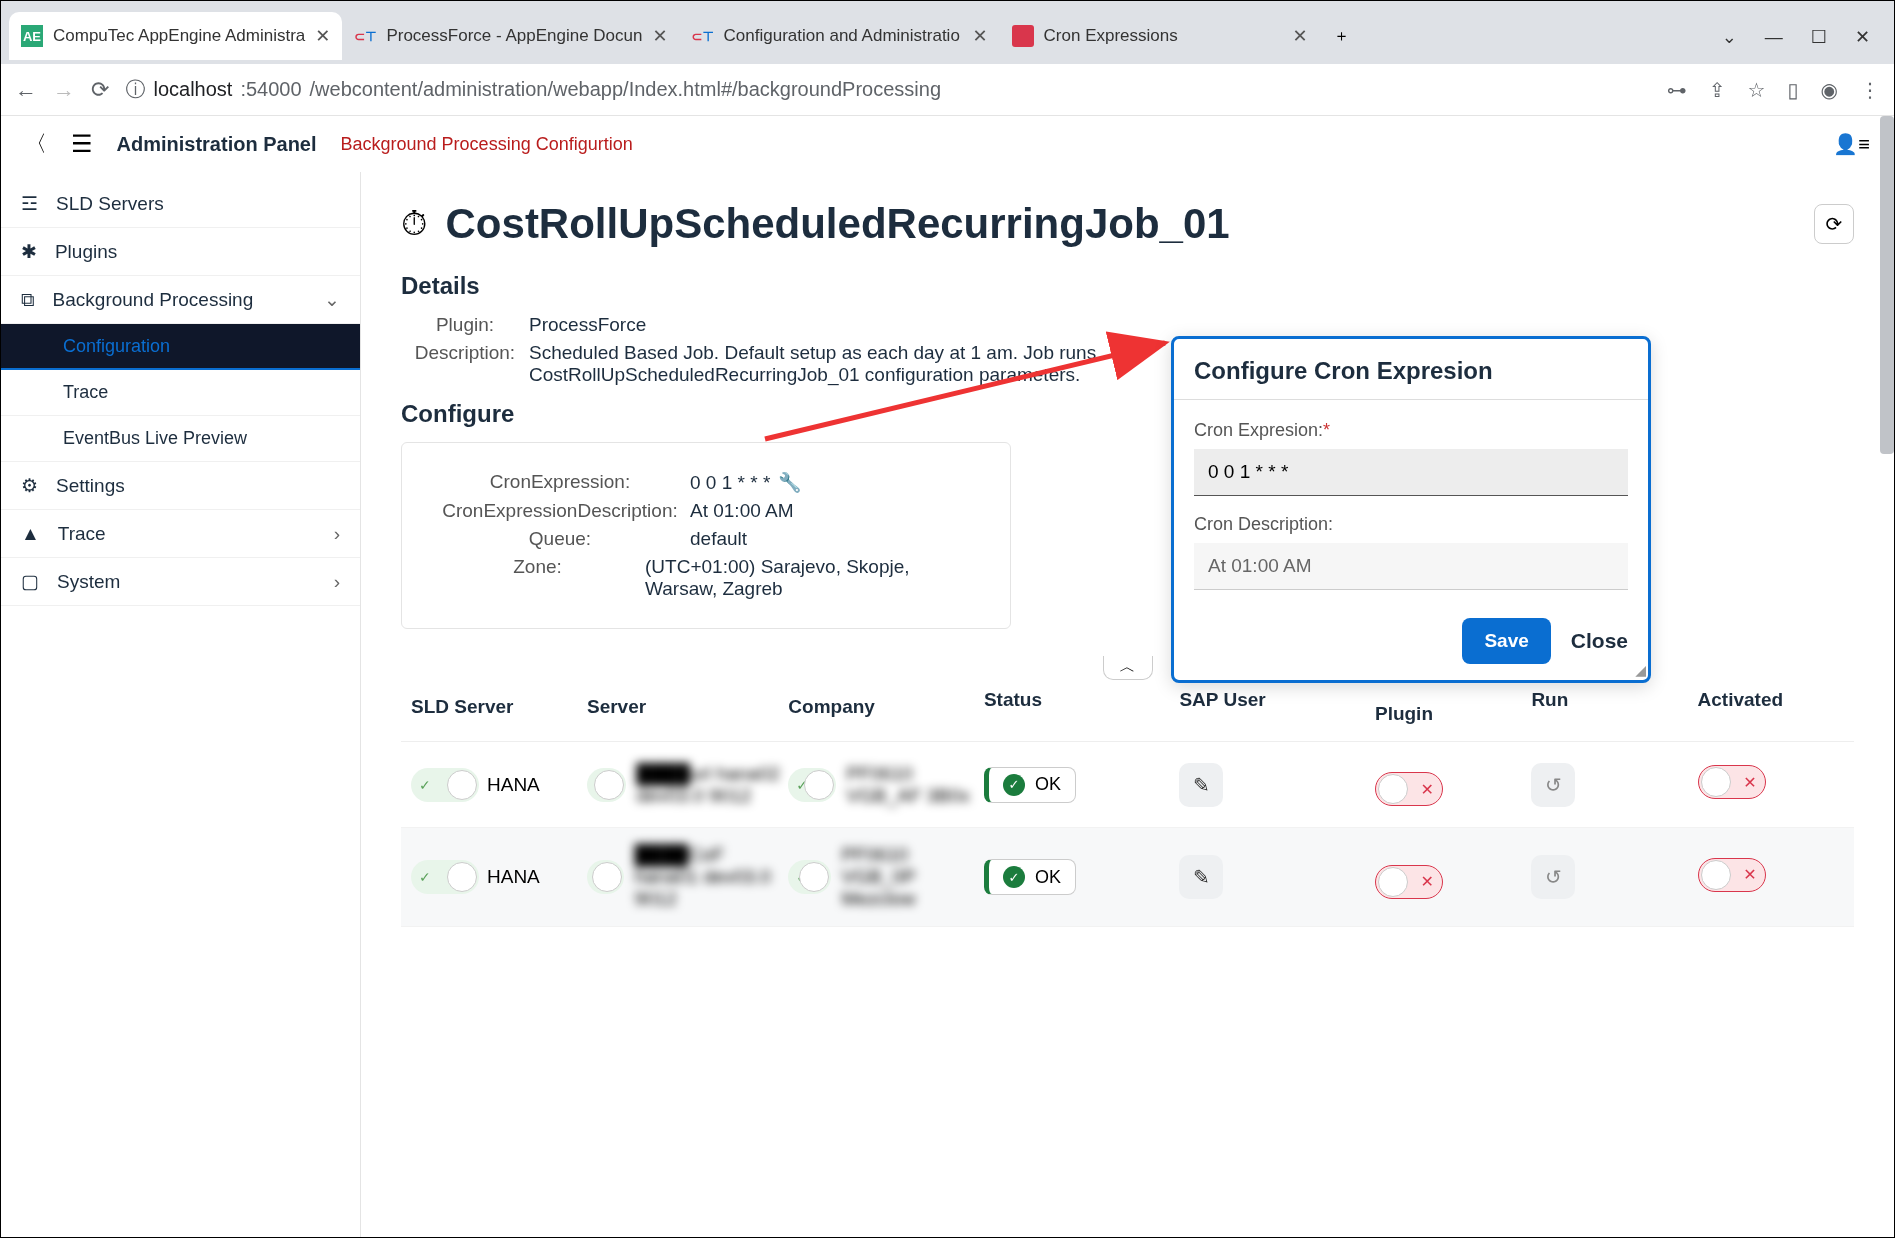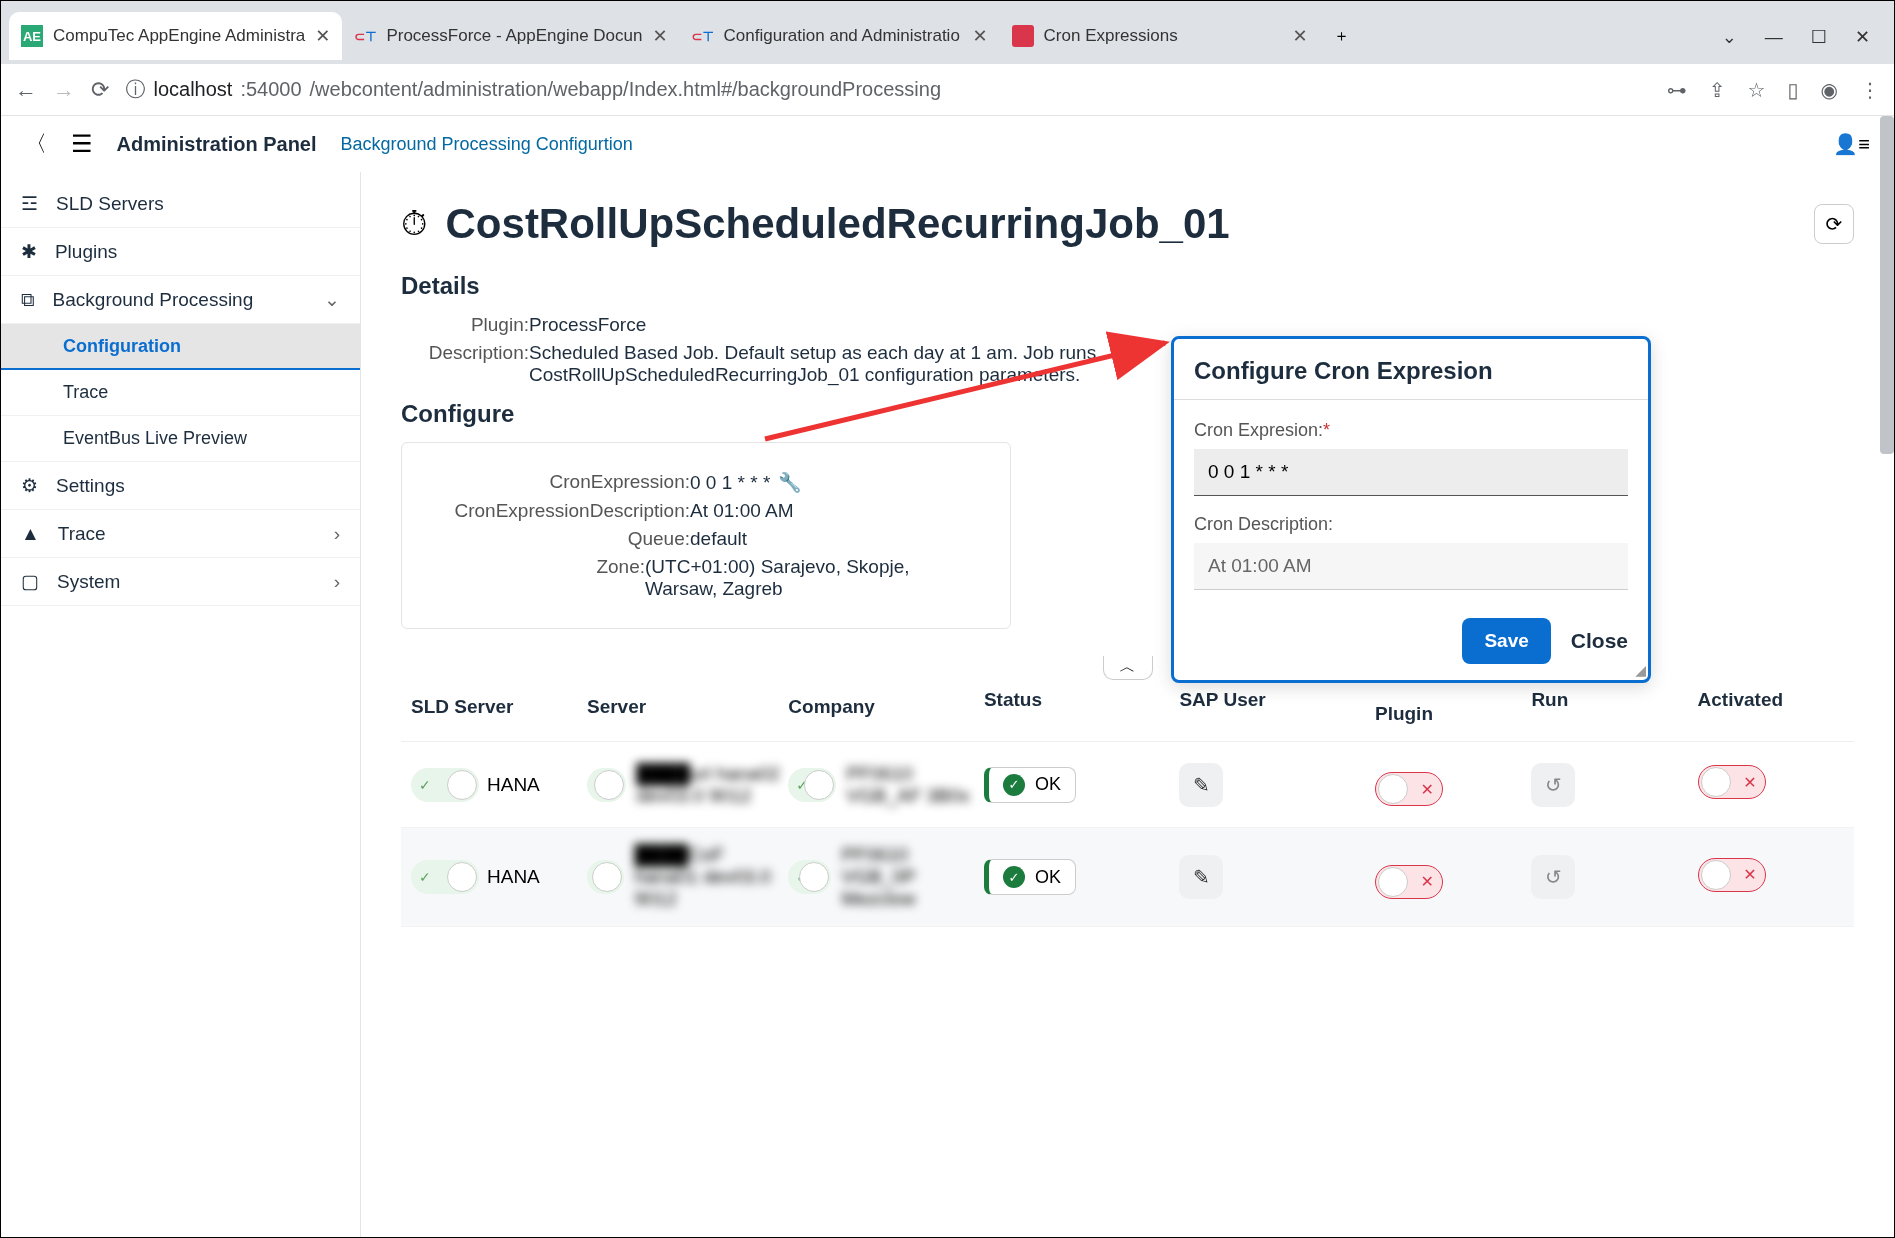--- a/index.html
+++ b/index.html
@@ -20,40 +20,40 @@
 .url-area { display: flex; align-items: center; gap: 8px; font-size: 20px; flex: 1; }
 .url-host { color: #202124; }
 .url-path { color: #5f6368; }
 .addr-icons { display: flex; gap: 22px; align-items: center; color: #5f6368; font-size: 20px; }
 
 
 .app-header { height: 56px; display: flex; align-items: center; padding: 0 24px; gap: 24px; font-size: 19px; }
 .app-header .hback { font-size: 22px; }
 .app-header .hmenu { font-size: 24px; }
 .app-header .title1 { font-weight: 700; color: #1d2d3e; font-size: 20px; }
-.app-header .title2 { color: #0369a1; font-size: 18px; }
+.app-header .title2 { color: #b91c1c; font-size: 18px; }
 .app-header .right { margin-left: auto; font-size: 20px; }
 
 
 .app-body { display: flex; height: calc(100% - 171px); }
 .sidebar { width: 360px; border-right: 1px solid #e4e4e4; padding-top: 8px; }
 .side-item { display: flex; align-items: center; height: 48px; padding: 0 20px; font-size: 19px; color: #1d2d3e; gap: 18px; border-bottom: 1px solid #f0f0f0; cursor: pointer; }
 .side-item .arrow { margin-left: auto; color: #666; }
 .side-sub { padding-left: 62px; height: 46px; display: flex; align-items: center; font-size: 18px; color: #1d2d3e; border-bottom: 1px solid #f0f0f0; }
-.side-sub.active { background: #e5e5e5; border-bottom: 2px solid #0a6ed1; color: #0a6ed1; font-weight: bold; }
+.side-sub.active { background: #0f172a; border-bottom: 2px solid #0a6ed1; color: #0a6ed1; }
 
 
 .main { flex: 1; padding: 8px 40px; position: relative; overflow: hidden; }
 .title-row { display: flex; align-items: center; gap: 18px; margin: 20px 0 24px; }
 .title-row h1 { font-size: 42px; font-weight: 800; color: #1d2d3e; }
 .refresh-btn { margin-left: auto; width: 40px; height: 40px; border: 1px solid #ccc; border-radius: 8px; display: flex; align-items: center; justify-content: center; font-size: 20px; background: #fff; }
 
 .section-h { font-size: 24px; font-weight: 700; color: #1d2d3e; margin: 14px 0; }
 .kv-row { display: flex; margin: 6px 0; font-size: 19px; }
-.kv-row .k { color: #555; width: 128px; text-align: right; }
+.kv-row .k { color: #555; width: 128px; text-align: center; }
 .kv-row .v { color: #1d2d3e; }
 .descv { max-width: 640px; }
 
 .attr-card { border: 1px solid #e4e4e4; border-radius: 6px; padding: 22px 28px; margin: 14px 0; width: 610px; }
 .attr-card .kv-row .k { width: 260px; }
 .wrench { color: #555; margin-left: 8px; }
 
 
 .tabs-section { margin-top: 44px; position: relative; }
 .collapse-btn { position: absolute; left: 50%; top: -17px; transform: translateX(-50%); width: 50px; height: 24px; border: 1px solid #ccc; border-top: none; border-radius: 0 0 10px 10px; display: flex; align-items: center; justify-content: center; background: #fff; }

